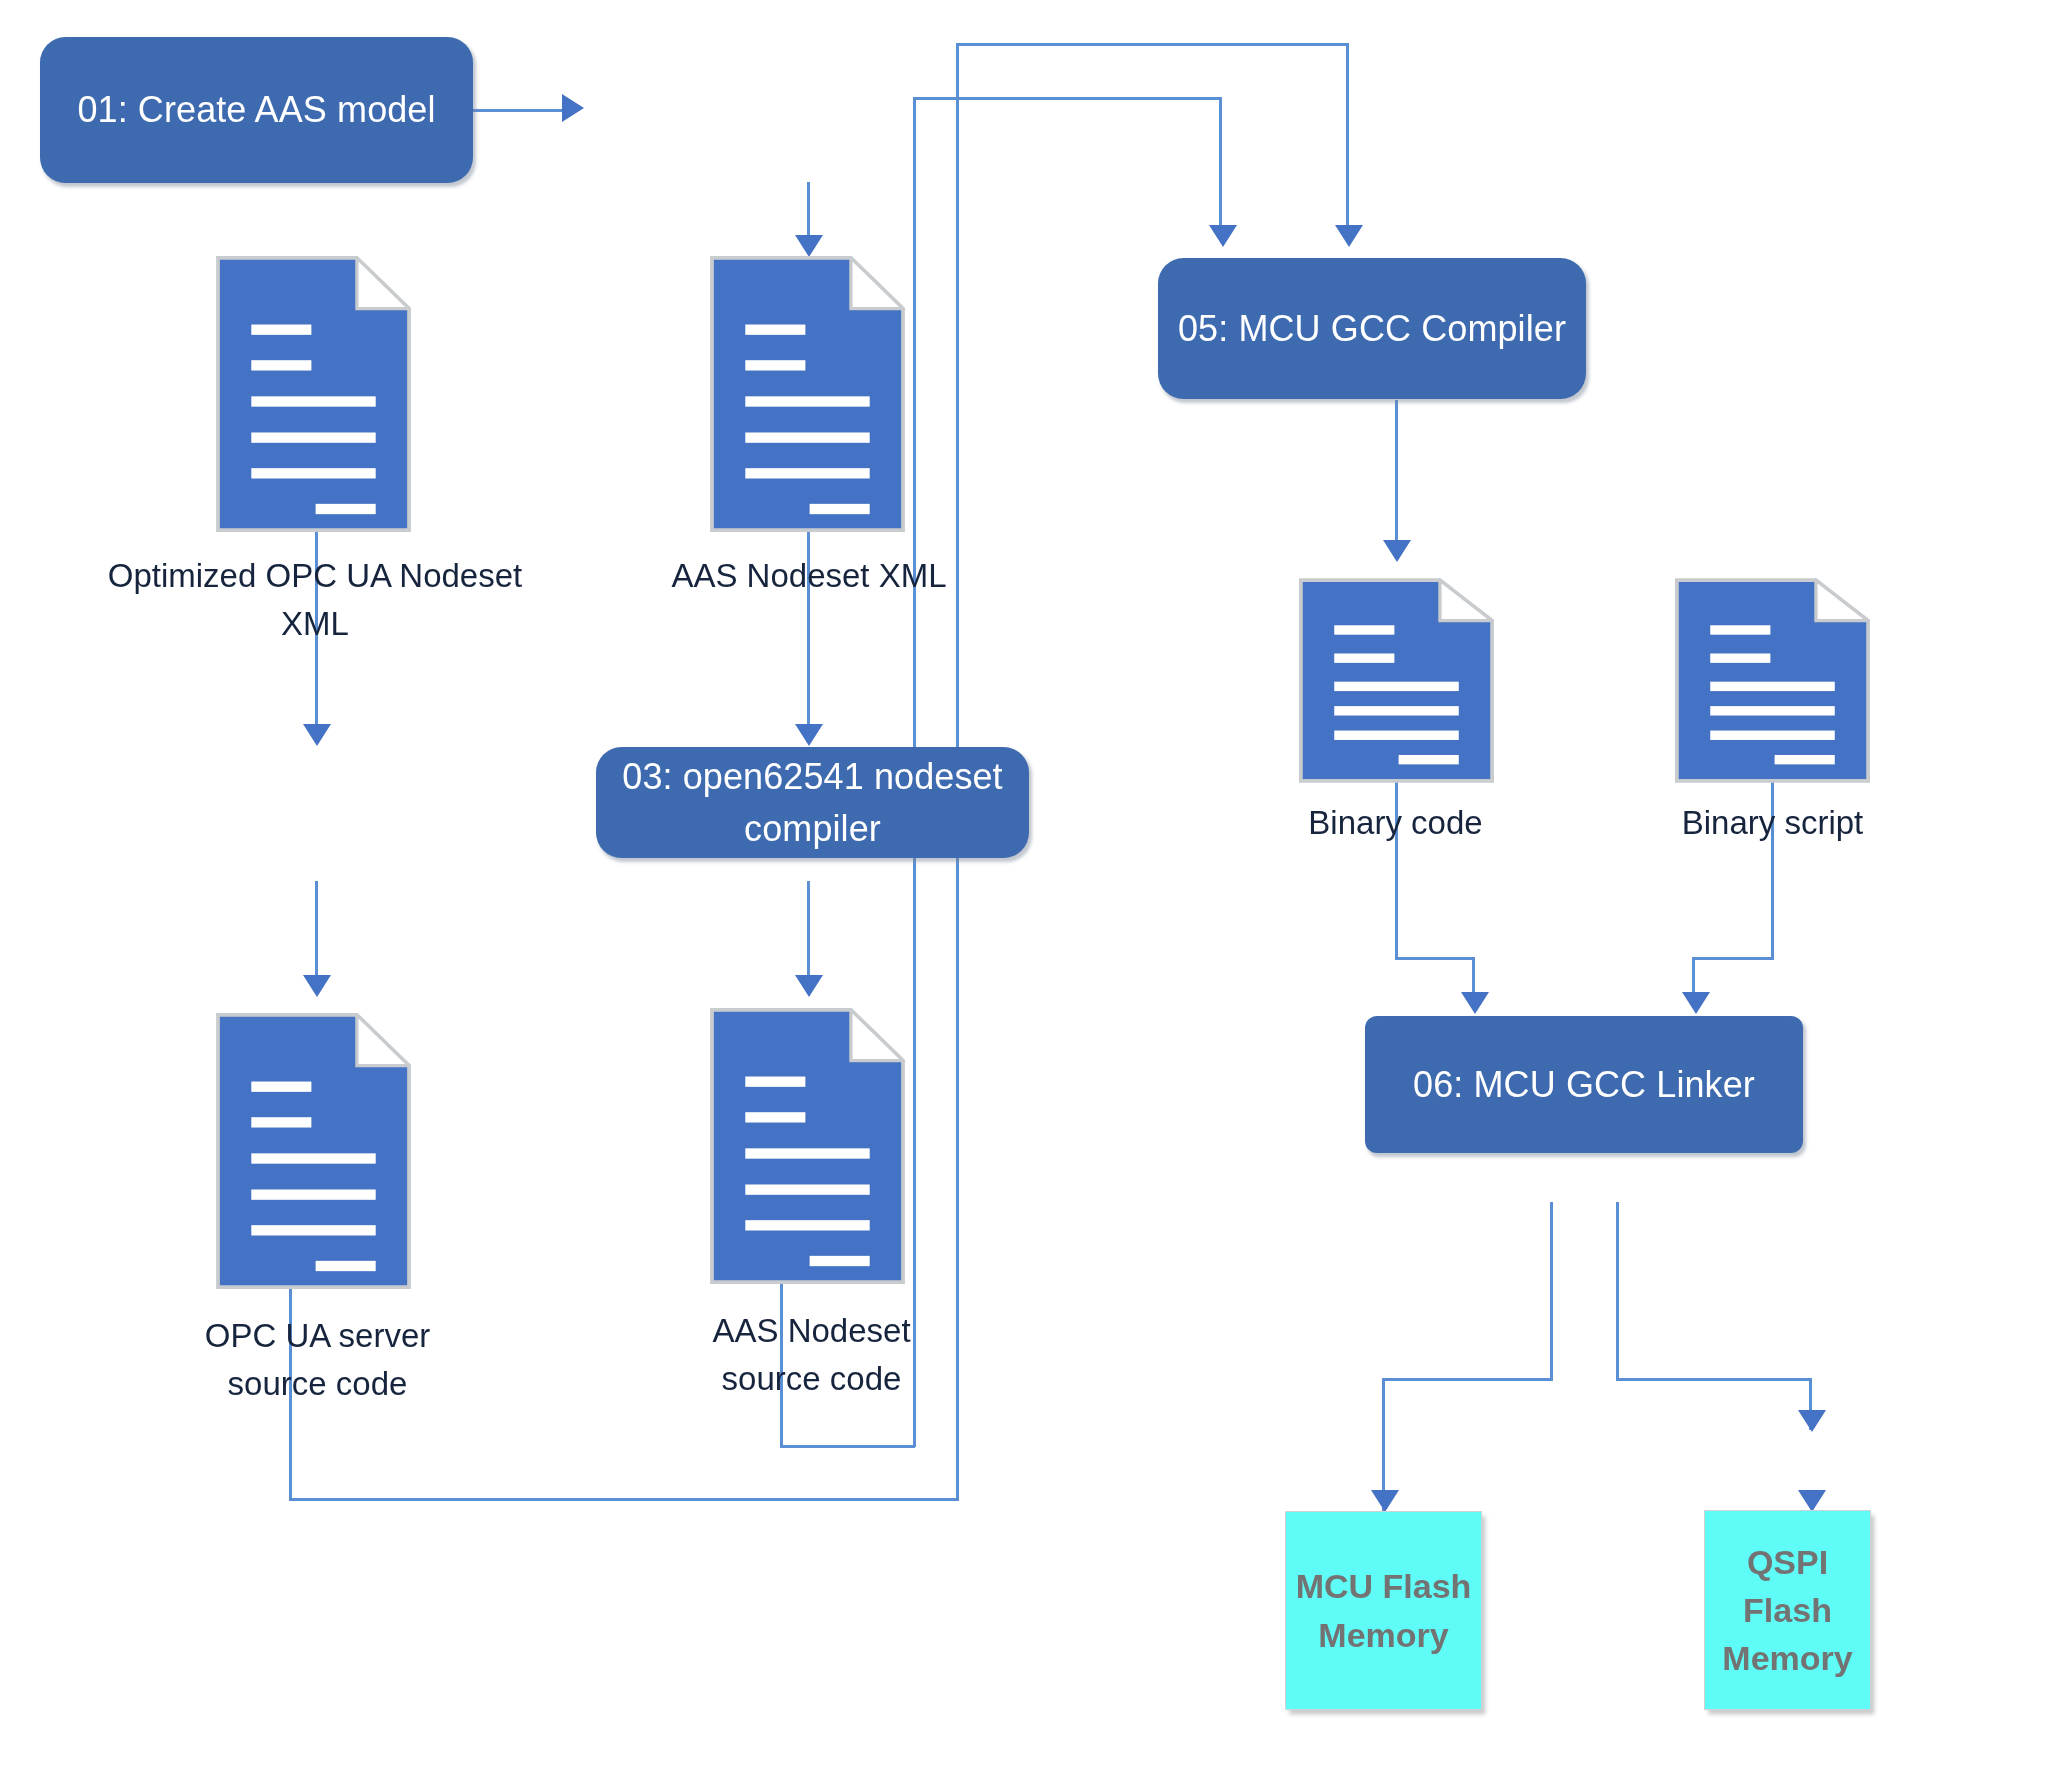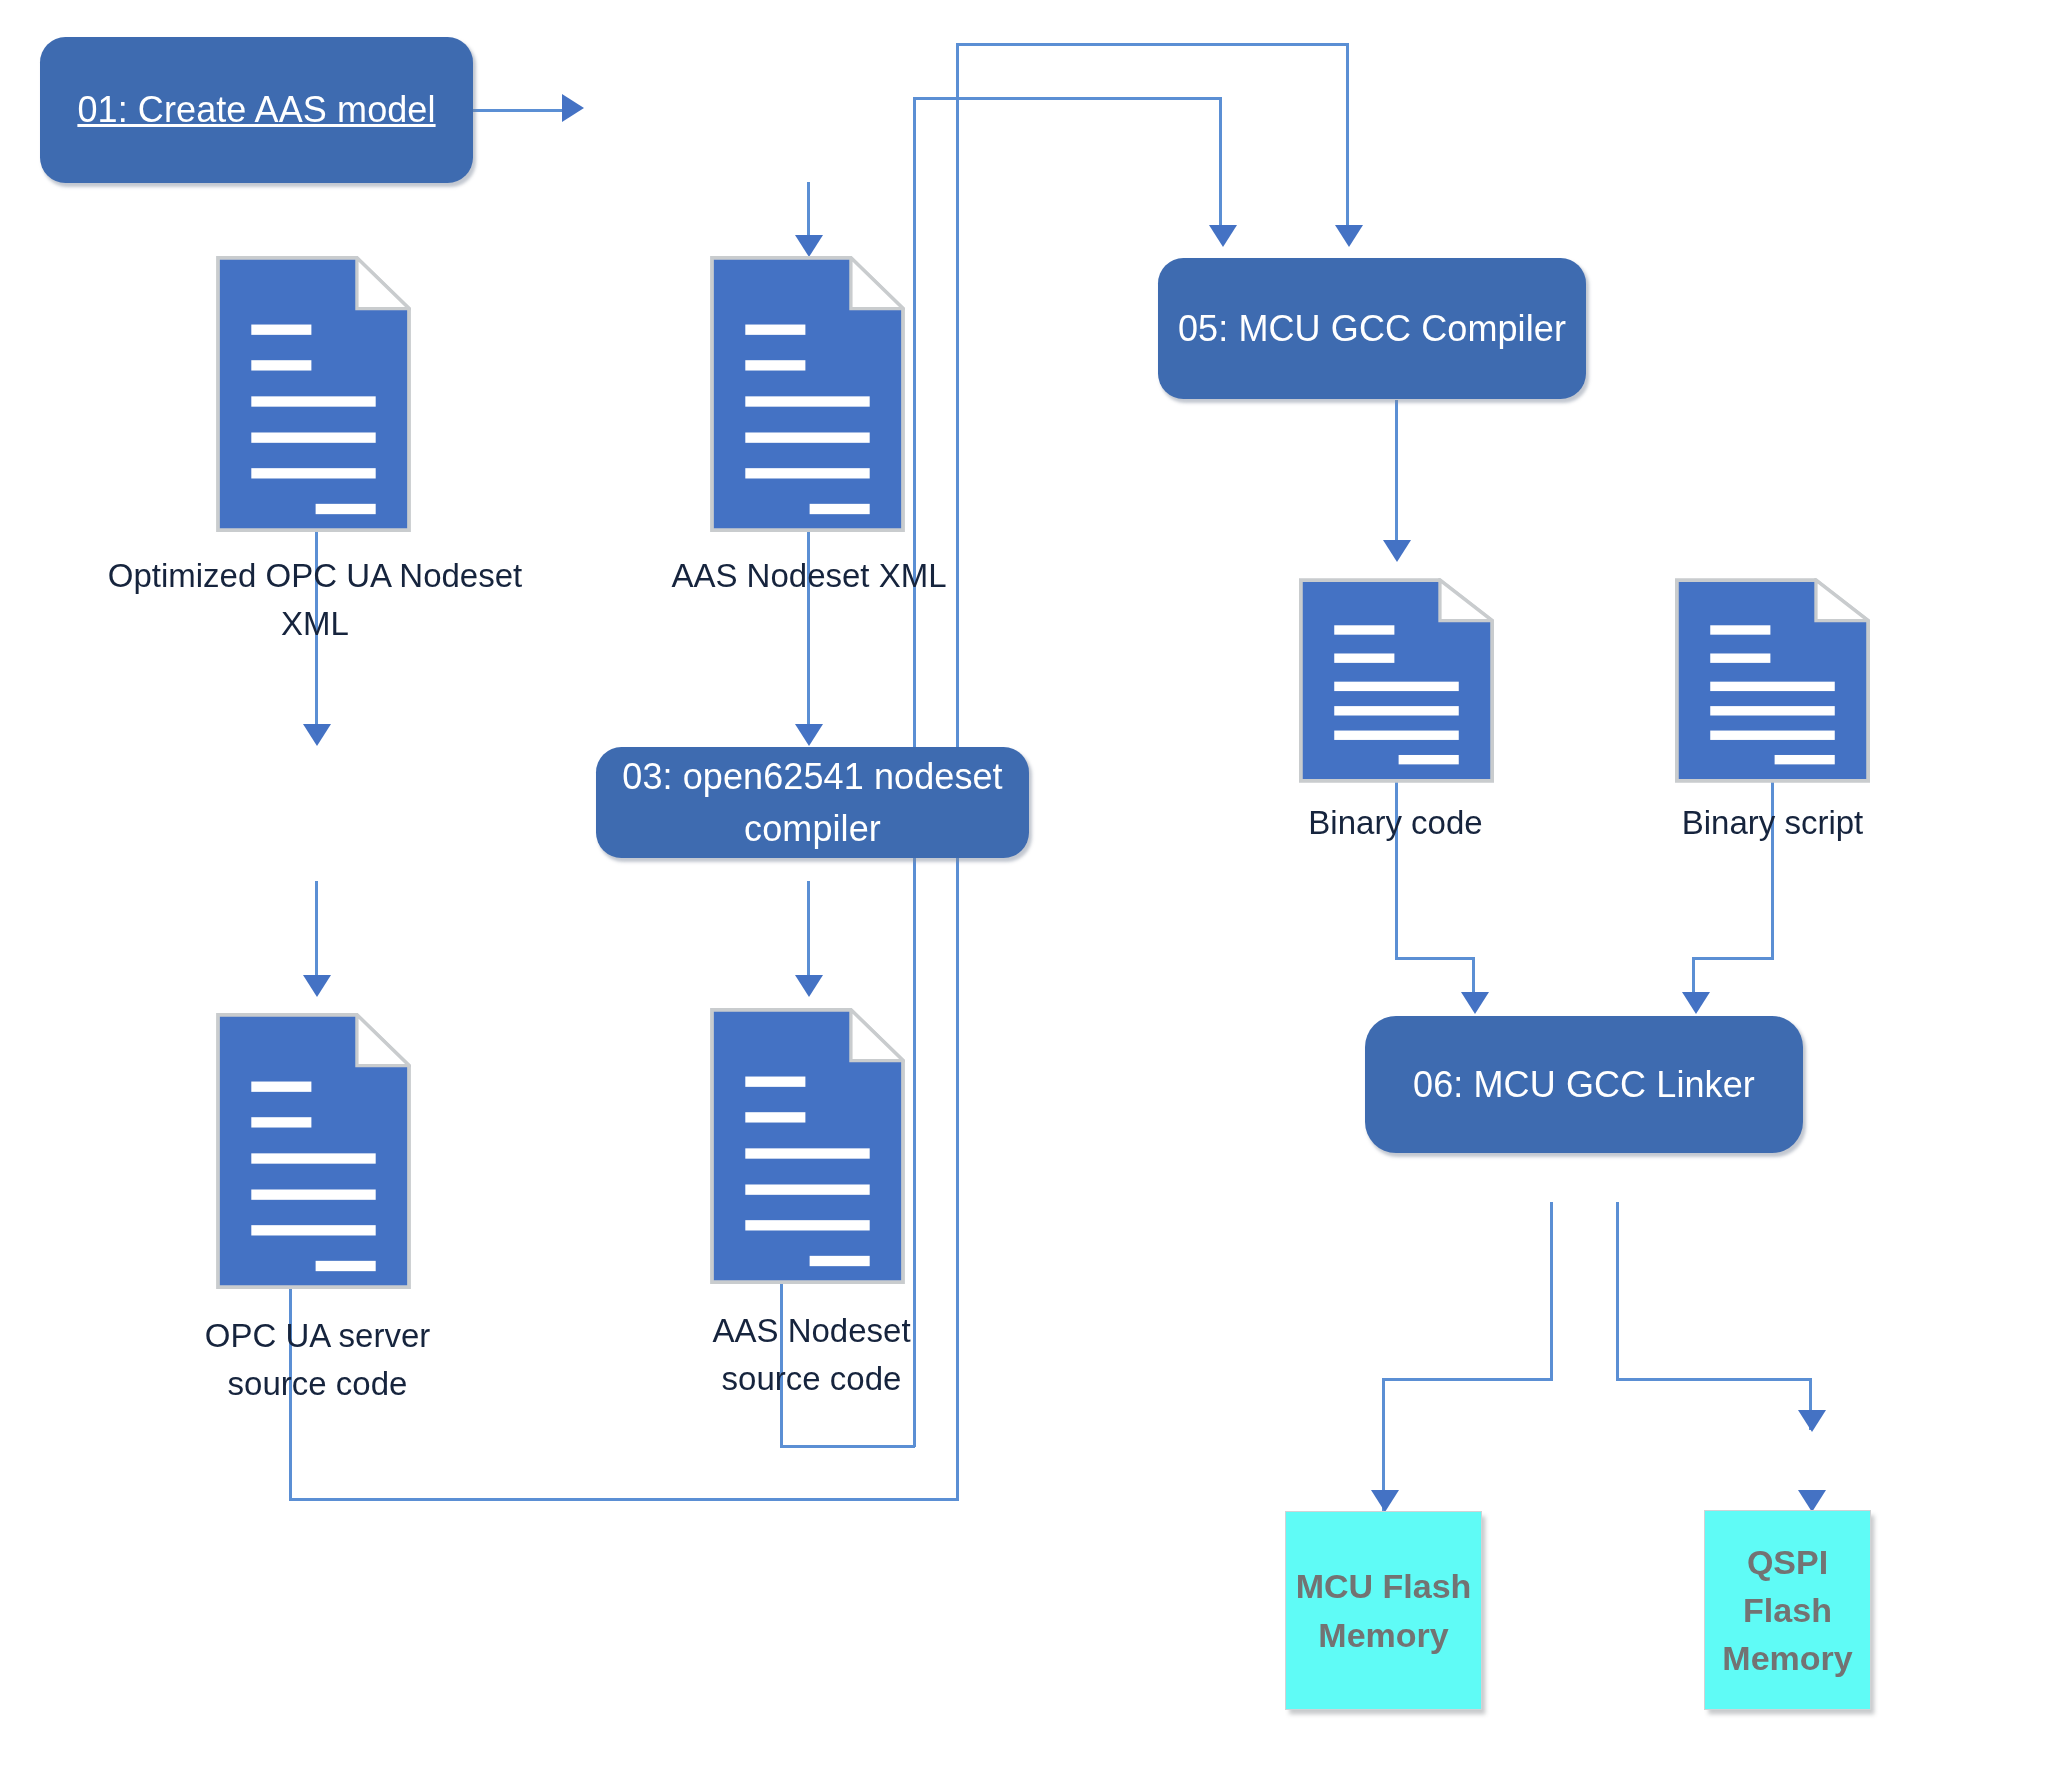--- a/index.html
+++ b/index.html
@@ -124,29 +124,29 @@
   <div class="arr arr-down" style="left:1371px;top:1490px;"></div>
 
   <div class="ln lnv" style="left:1616px;top:1202px;height:179px;"></div>
   <div class="ln lnh" style="left:1616px;top:1378px;width:196px;"></div>
   <div class="ln lnv" style="left:1809px;top:1378px;height:52px;"></div>
   <div class="arr arr-down" style="left:1798px;top:1410px;"></div>
 
   <div class="ln lnv" style="left:1809px;top:1533px;height:125px;"></div>
   <div class="arr arr-down" style="left:1798px;top:1490px;"></div>
 
-  <div class="proc" style="left:40px;top:37px;width:433px;height:146px;text-decoration:underline;">01: Create AAS model</div>
+  <div class="proc" style="left:40px;top:37px;width:433px;height:146px;">01: Create AAS model</div>
 
 
 
   <div class="proc" style="left:596px;top:747px;width:433px;height:111px;">03: open62541 nodeset compiler</div>
 
   <div class="proc" style="left:1158px;top:258px;width:428px;height:141px;">05: MCU GCC Compiler</div>
 
-  <div class="proc" style="left:1365px;top:1016px;width:438px;height:137px;border-radius:31px;">06: MCU GCC Linker</div>
+  <div class="proc" style="left:1365px;top:1016px;width:438px;height:137px;border-radius:12px;">06: MCU GCC Linker</div>
 
 
   <div class="doc" style="left:216px;top:256px;width:195px;height:276px;">
     <svg viewBox="0 0 415 588" xmlns="http://www.w3.org/2000/svg" aria-hidden="true">
       <path d="M4 4 H300 L411 112 V584 H4 Z" fill="#4472C4" stroke="#c9ccce" stroke-width="8"></path>
       <path d="M300 4 L411 112 H300 Z" fill="#ffffff" stroke="#c9ccce" stroke-width="7"></path>
       <g fill="#ffffff">
         <rect x="75" y="146" width="128" height="22"></rect>
         <rect x="75" y="222" width="128" height="22"></rect>
         <rect x="75" y="299" width="265" height="22"></rect>

